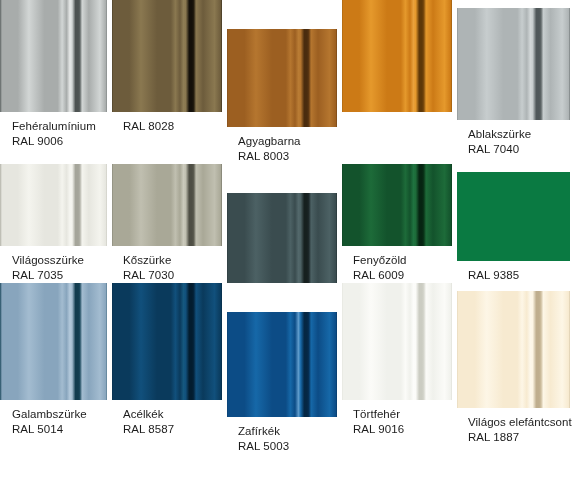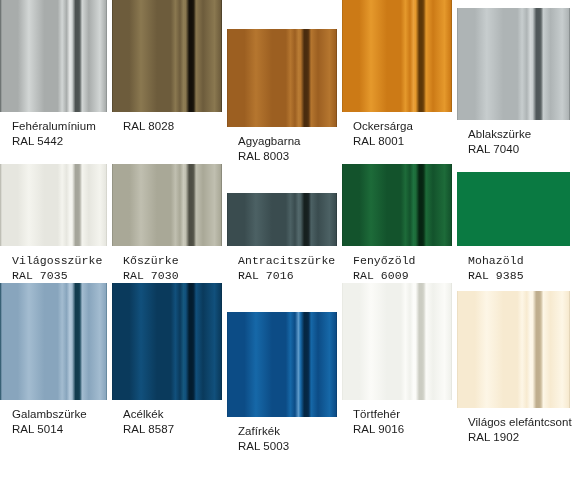--- a/index.html
+++ b/index.html
@@ -17,21 +17,21 @@
     display: flex;
     flex-direction: column;
     background: #ffffff;
   }
   .row {
     display: flex;
     flex-direction: row;
     width: 574px;
   }
   .row-1 { height: 164px; }
-  .row-2 { height: 119px; font-family: Liberation Mono, monospace; }
+  .row-2 { height: 119px; }
   .row-3 { height: 171px; justify-content: space-between; }
 
   .cell {
     position: relative;
     display: flex;
     flex-direction: column;
     background: #ffffff;
     overflow: hidden;
   }
   .cell-0 { width: 111px; }
@@ -94,21 +94,21 @@
 <div class="grid">
     <div class="row row-1">
       <div class="cell cell-0">
         <div class="swatch">
           <div class="base" style="background: rgb(168, 172, 171);"></div>
           <div class="ribs" style="background: linear-gradient(to right, rgb(92, 99, 98) 0px, rgb(168, 172, 171) 2px, rgb(168, 172, 171) 16%, rgb(210, 214, 213) 26%, rgb(168, 172, 171) 40%, rgb(168, 172, 171) 52%, rgb(210, 214, 213) 56%, rgb(168, 172, 171) 60%, rgb(232, 234, 233) 63%, rgb(210, 214, 213) 65%, rgb(77, 83, 82) 68%, rgb(77, 83, 82) 70.5%, rgb(92, 99, 98) 72%, rgb(210, 214, 213) 74%, rgb(168, 172, 171) 80%, rgb(210, 214, 213) 90%, rgb(168, 172, 171) 95.5%, rgb(92, 99, 98) 97%, rgb(232, 234, 233) 98%, rgb(232, 234, 233) 100%);"></div>
           <div class="gap-right"></div>
         </div>
         <div class="label">
           <span class="nm">Fehéralumínium</span>
-          <span class="code">RAL 5442</span>
+          <span class="code">RAL 9006</span>
         </div>
       </div>
       <div class="cell cell-1">
         <div class="sep"></div>
         <div class="swatch">
           <div class="base" style="background: rgb(109, 92, 60);"></div>
           <div class="ribs" style="background: linear-gradient(to right, rgb(35, 28, 15) 0px, rgb(109, 92, 60) 2px, rgb(109, 92, 60) 16%, rgb(138, 120, 80) 26%, rgb(109, 92, 60) 40%, rgb(109, 92, 60) 52%, rgb(138, 120, 80) 56%, rgb(109, 92, 60) 60%, rgb(142, 125, 85) 63%, rgb(138, 120, 80) 65%, rgb(20, 16, 10) 68%, rgb(20, 16, 10) 70.5%, rgb(35, 28, 15) 72%, rgb(138, 120, 80) 74%, rgb(109, 92, 60) 80%, rgb(138, 120, 80) 90%, rgb(109, 92, 60) 95.5%, rgb(35, 28, 15) 97%, rgb(142, 125, 85) 98%, rgb(142, 125, 85) 100%);"></div>
           <div class="gap-right"></div>
         </div>
         <div class="label">
@@ -126,24 +126,20 @@
           <span class="nm">Agyagbarna</span>
           <span class="code">RAL 8003</span>
         </div>
       </div>
       <div class="cell cell-3">
         <div class="sep"></div>
         <div class="swatch">
           <div class="base" style="background: rgb(204, 122, 22);"></div>
           <div class="ribs" style="background: linear-gradient(to right, rgb(123, 74, 12) 0px, rgb(204, 122, 22) 2px, rgb(204, 122, 22) 16%, rgb(229, 153, 44) 26%, rgb(204, 122, 22) 40%, rgb(204, 122, 22) 52%, rgb(229, 153, 44) 56%, rgb(204, 122, 22) 60%, rgb(233, 162, 61) 63%, rgb(229, 153, 44) 65%, rgb(94, 56, 8) 68%, rgb(94, 56, 8) 70.5%, rgb(123, 74, 12) 72%, rgb(229, 153, 44) 74%, rgb(204, 122, 22) 80%, rgb(229, 153, 44) 90%, rgb(204, 122, 22) 95.5%, rgb(123, 74, 12) 97%, rgb(233, 162, 61) 98%, rgb(233, 162, 61) 100%);"></div>
           <div class="gap-right"></div>
-        </div>
-        <div class="label">
-          <span class="nm">Ockersárga</span>
-          <span class="code">RAL 8001</span>
         </div>
       </div>
       <div class="cell cell-4">
         <div class="sep"></div>
         <div class="swatch">
           <div class="base" style="background: rgb(174, 180, 181);"></div>
           <div class="ribs" style="background: linear-gradient(to right, rgb(94, 101, 102) 0px, rgb(174, 180, 181) 2px, rgb(174, 180, 181) 16%, rgb(199, 205, 206) 26%, rgb(174, 180, 181) 40%, rgb(174, 180, 181) 52%, rgb(199, 205, 206) 56%, rgb(174, 180, 181) 60%, rgb(211, 216, 217) 63%, rgb(199, 205, 206) 65%, rgb(80, 88, 90) 68%, rgb(80, 88, 90) 70.5%, rgb(94, 101, 102) 72%, rgb(199, 205, 206) 74%, rgb(174, 180, 181) 80%, rgb(199, 205, 206) 90%, rgb(174, 180, 181) 95.5%, rgb(94, 101, 102) 97%, rgb(211, 216, 217) 98%, rgb(211, 216, 217) 100%);"></div>
           <div class="gap-right"></div>
         </div>
         <div class="label">
@@ -176,24 +172,20 @@
           <span class="code">RAL 7030</span>
         </div>
       </div>
       <div class="cell cell-2">
         <div class="sep"></div>
         <div class="swatch">
           <div class="base" style="background: rgb(58, 76, 79);"></div>
           <div class="ribs" style="background: linear-gradient(to right, rgb(29, 40, 42) 0px, rgb(58, 76, 79) 2px, rgb(58, 76, 79) 16%, rgb(76, 97, 100) 26%, rgb(58, 76, 79) 40%, rgb(58, 76, 79) 52%, rgb(76, 97, 100) 56%, rgb(58, 76, 79) 60%, rgb(83, 104, 107) 63%, rgb(76, 97, 100) 65%, rgb(22, 32, 31) 68%, rgb(22, 32, 31) 70.5%, rgb(29, 40, 42) 72%, rgb(76, 97, 100) 74%, rgb(58, 76, 79) 80%, rgb(76, 97, 100) 90%, rgb(58, 76, 79) 95.5%, rgb(29, 40, 42) 97%, rgb(83, 104, 107) 98%, rgb(83, 104, 107) 100%);"></div>
           <div class="gap-right"></div>
         </div>
-        <div class="label">
-          <span class="nm">Antracitszürke</span>
-          <span class="code">RAL 7016</span>
-        </div>
       </div>
       <div class="cell cell-3">
         <div class="sep"></div>
         <div class="swatch">
           <div class="base" style="background: rgb(19, 83, 44);"></div>
           <div class="ribs" style="background: linear-gradient(to right, rgb(9, 51, 24) 0px, rgb(19, 83, 44) 2px, rgb(19, 83, 44) 16%, rgb(29, 107, 57) 26%, rgb(19, 83, 44) 40%, rgb(19, 83, 44) 52%, rgb(29, 107, 57) 56%, rgb(19, 83, 44) 60%, rgb(31, 115, 64) 63%, rgb(29, 107, 57) 65%, rgb(6, 36, 18) 68%, rgb(6, 36, 18) 70.5%, rgb(9, 51, 24) 72%, rgb(29, 107, 57) 74%, rgb(19, 83, 44) 80%, rgb(29, 107, 57) 90%, rgb(19, 83, 44) 95.5%, rgb(9, 51, 24) 97%, rgb(31, 115, 64) 98%, rgb(31, 115, 64) 100%);"></div>
           <div class="gap-right"></div>
         </div>
         <div class="label">
           <span class="nm">Fenyőzöld</span>
@@ -201,21 +193,20 @@
         </div>
       </div>
       <div class="cell cell-4">
         <div class="sep"></div>
         <div class="swatch">
           <div class="base" style="background: rgb(10, 122, 66);"></div>
           <div class="ribs"></div>
           <div class="gap-right"></div>
         </div>
         <div class="label">
-          <span class="nm">Mohazöld</span>
           <span class="code">RAL 9385</span>
         </div>
       </div>
     </div>
     <div class="row row-3">
       <div class="cell cell-0">
         <div class="swatch">
           <div class="base" style="background: rgb(136, 165, 189);"></div>
           <div class="ribs" style="background: linear-gradient(to right, rgb(29, 74, 94) 0px, rgb(136, 165, 189) 2px, rgb(136, 165, 189) 16%, rgb(163, 188, 208) 26%, rgb(136, 165, 189) 40%, rgb(136, 165, 189) 52%, rgb(163, 188, 208) 56%, rgb(136, 165, 189) 60%, rgb(181, 202, 220) 63%, rgb(163, 188, 208) 65%, rgb(18, 60, 79) 68%, rgb(18, 60, 79) 70.5%, rgb(29, 74, 94) 72%, rgb(163, 188, 208) 74%, rgb(136, 165, 189) 80%, rgb(163, 188, 208) 90%, rgb(136, 165, 189) 95.5%, rgb(29, 74, 94) 97%, rgb(181, 202, 220) 98%, rgb(181, 202, 220) 100%);"></div>
           <div class="gap-right"></div>
@@ -263,17 +254,17 @@
       </div>
       <div class="cell cell-4">
         <div class="sep"></div>
         <div class="swatch">
           <div class="base" style="background: rgb(247, 234, 208);"></div>
           <div class="ribs" style="background: linear-gradient(to right, rgb(205, 189, 157) 0px, rgb(247, 234, 208) 2px, rgb(247, 234, 208) 16%, rgb(253, 246, 230) 26%, rgb(247, 234, 208) 40%, rgb(247, 234, 208) 52%, rgb(253, 246, 230) 56%, rgb(247, 234, 208) 60%, rgb(253, 248, 236) 63%, rgb(253, 246, 230) 65%, rgb(191, 174, 142) 68%, rgb(191, 174, 142) 70.5%, rgb(205, 189, 157) 72%, rgb(253, 246, 230) 74%, rgb(247, 234, 208) 80%, rgb(253, 246, 230) 90%, rgb(247, 234, 208) 95.5%, rgb(205, 189, 157) 97%, rgb(253, 248, 236) 98%, rgb(253, 248, 236) 100%);"></div>
           <div class="gap-right"></div>
         </div>
         <div class="label">
           <span class="nm">Világos elefántcsont</span>
-          <span class="code">RAL 1902</span>
+          <span class="code">RAL 1887</span>
         </div>
       </div>
     </div>
   </div>
 
 </body></html>

